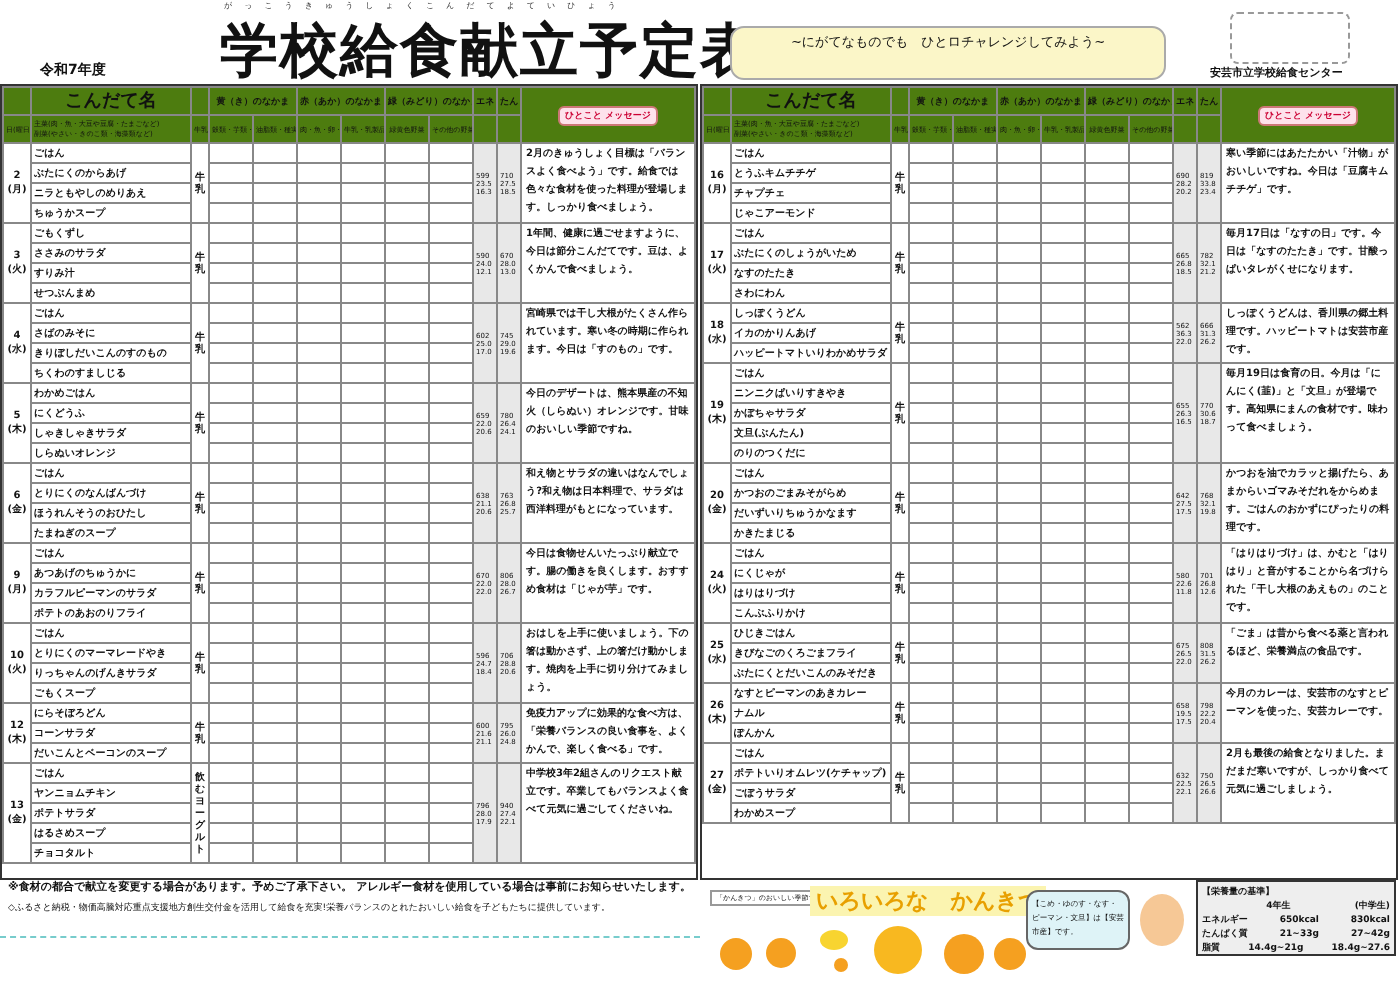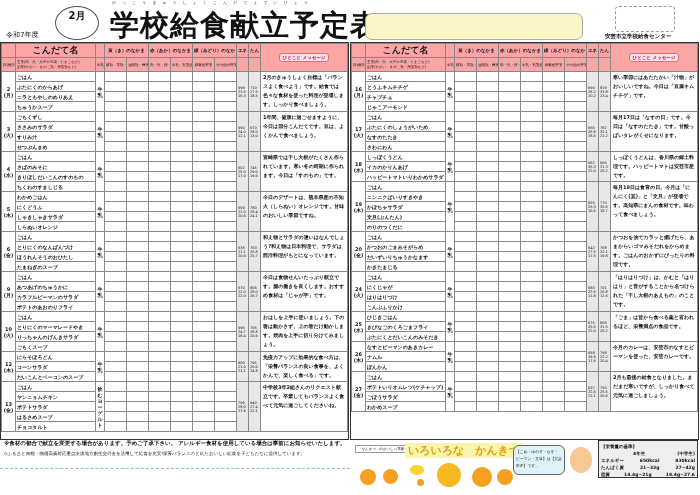--- a/index.html
+++ b/index.html
@@ -1,32 +1,32 @@
 <!DOCTYPE html>
 <html><head>
 <meta charset="utf-8">
 <style>
 *{box-sizing:border-box;margin:0;padding:0}
 body{width:700px;height:495px;background:#fff;font-family:"DejaVu Sans",sans-serif;color:#111;position:relative;overflow:hidden}
 .hdr{position:absolute;top:0;left:0;width:700px;height:40px}
-.reiwa{position:absolute;left:6px;top:30px;font-size:7px;font-weight:normal}
+.reiwa{position:absolute;left:20px;top:30px;font-size:7px;font-weight:bold}
 .month-badge{position:absolute;left:55px;top:6px;width:44px;height:34px;border:1px solid #555;border-radius:50%;text-align:center;font-size:10px;font-weight:bold;padding-top:2px}
 .title{position:absolute;left:110px;top:6px;font-size:29px;font-weight:900;letter-spacing:1px;font-family:"DejaVu Sans",sans-serif}
 .ruby{position:absolute;left:112px;top:0px;font-size:4px;letter-spacing:6px;color:#333}
 .goal{position:absolute;left:365px;top:13px;width:218px;height:27px;background:#fbf6c8;border:1px solid #aaa;border-radius:7px;text-align:center}
 .goal .g1{font-size:8px;font-weight:bold;margin-top:3px}
 .goal .g2{font-size:6.5px;margin-top:3px}
 .center{position:absolute;left:605px;top:33px;font-size:5.5px;font-weight:bold}
 .center-art{position:absolute;left:615px;top:6px;width:60px;height:26px;border:1px dashed #999;border-radius:4px}
 .half{position:absolute;top:42px;width:349px;height:398px;border:1.5px solid #333}
 .half.l{left:0}
 .half.r{left:350px}
 table{border-collapse:collapse;width:100%;table-layout:fixed}
 td,th{border:0.5px solid #888;font-size:4.5px;overflow:hidden;white-space:nowrap;padding:0 1px;height:10px}
-th{font-weight:bold;background:#fca5a5}
+th{font-weight:bold;background:#4d7c0f}
 th.name{font-size:9px}
 .sub th{font-size:3.5px;height:14px;font-weight:normal}
 .dish{font-size:5px;font-weight:bold}
 .day{text-align:center;font-size:5px;font-weight:bold}
 .milk{text-align:center;font-size:5px;font-weight:bold}
 .nut{background:#e8e8e8;font-size:3.5px;white-space:normal;line-height:4px}
 .msg{font-size:5px;font-weight:bold;white-space:normal;line-height:9px;padding:1px 2px;vertical-align:top}
 .msghead{background:#fde2ec;border:1px solid #c77;border-radius:3px;font-size:4.5px;color:#c03;display:inline-block;padding:1px 3px}
 tr.sep td{border-top:1.5px solid #333}
 .foot{position:absolute;left:4px;top:440px;font-size:5.5px;font-weight:bold;width:690px}
@@ -40,24 +40,24 @@
 .kid{position:absolute;left:215px;top:4px;width:22px;height:26px;border-radius:50%;background:#f6c896}
 .std{position:absolute;left:598px;top:440px;width:100px;height:38px;border:1.5px solid #333;background:#eee;font-size:4.5px;padding:2px;line-height:7px}
 .std b{font-size:4.5px}
 .std .row{display:flex;justify-content:space-between}
 </style>
 </head>
 <body>
 
 <div class="hdr">
   <div class="reiwa">令和7年度</div>
-  <div class="month-badge">2月</div>
   <div class="ruby">がっこうきゅうしょくこんだてよていひょう</div>
   <div class="title">学校給食献立予定表</div>
   <div class="goal">
+    <div class="g2">~にがてなものでも　ひとロチャレンジしてみよう~</div>
   </div>
   <div class="center-art"></div>
   <div class="center">安芸市立学校給食センター</div>
 </div>
 
 <div class="half l">
     <table id="tl">
       <colgroup>
         <col style="width:14px">
         <col style="width:80px">

